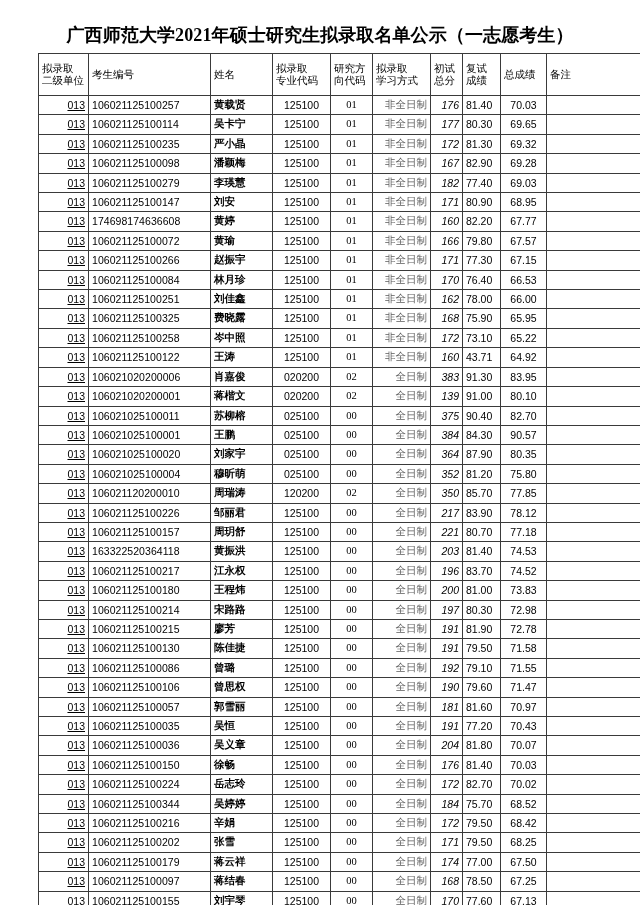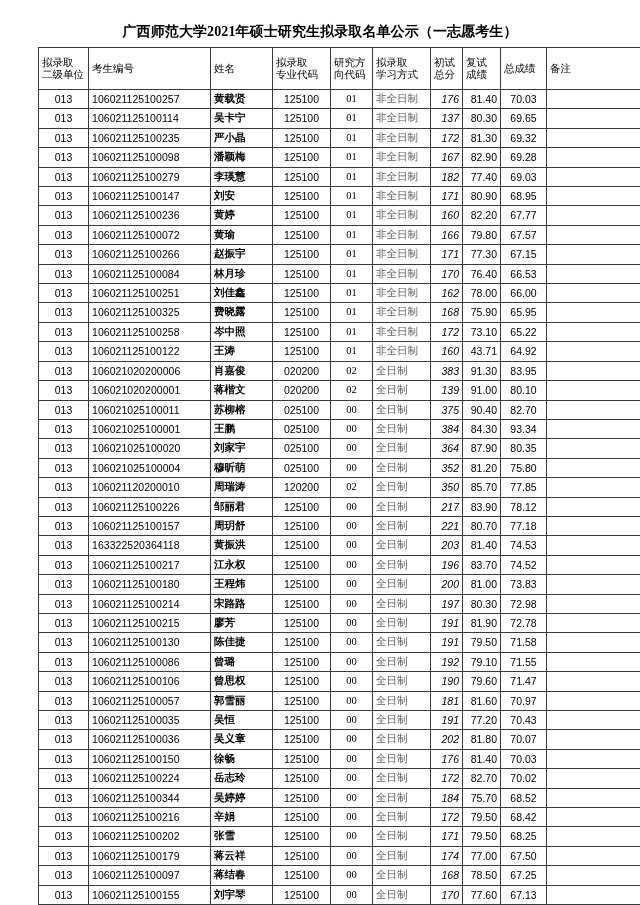--- a/index.html
+++ b/index.html
@@ -22,21 +22,21 @@
     box-sizing: border-box;
     padding: 0 38px;
     background: #ffffff;
   }
   .doc-title {
     margin: 0;
     padding-top: 23px;
     padding-bottom: 6px;
     text-align: center;
     font-family: "Liberation Serif", "DejaVu Serif", serif;
-    font-size: 14px;
+    font-size: 18px;
     font-weight: bold;
     letter-spacing: 0.1px;
     color: #000000;
     white-space: nowrap;
   }
   table.roster {
     width: 564px;
     border-collapse: collapse;
     table-layout: fixed;
     font-size: 10.5px;
@@ -74,28 +74,28 @@
   col.c-name   { width: 62px; }
   col.c-major  { width: 58px; }
   col.c-dir    { width: 42px; }
   col.c-mode   { width: 58px; }
   col.c-first  { width: 32px; }
   col.c-second { width: 38px; }
   col.c-total  { width: 46px; }
   col.c-note   { width: 96px; }
 
   
-  .col-unit    { text-align: center; }
+  .col-unit    { text-align: right; text-decoration: underline; }
   .col-exam    { text-align: left; letter-spacing: 0.05px; }
   .col-name    { text-align: left; font-family: "Liberation Serif", "DejaVu Serif", serif; font-weight: bold; font-size: 11px; }
   .col-major   { text-align: center; }
   .col-dir     { text-align: center; font-family: Liberation Serif, serif; }
-  .col-mode    { text-align: left; font-family: "Liberation Serif", "DejaVu Serif", serif; color: #5d5d5d; }
+  .col-mode    { text-align: right; font-family: "Liberation Serif", "DejaVu Serif", serif; color: #5d5d5d; }
   .col-first   { text-align: right; padding-right: 3px; font-style: italic; }
-  .col-second  { text-align: right; padding-right: 4px; }
+  .col-second  { text-align: left; padding-right: 4px; }
   .col-total   { text-align: center; }
   .col-note    { text-align: left; }
 </style>
 </head>
 <body>
 
 <div class="page">
 
   <h1 class="doc-title">广西师范大学2021年硕士研究生拟录取名单公示（一志愿考生）</h1>
 
@@ -139,21 +139,21 @@
           <td class="col-total">70.03</td>
           <td class="col-note"></td>
         </tr>
         <tr>
           <td class="col-unit">013</td>
           <td class="col-exam">106021125100114</td>
           <td class="col-name">吴卡宁</td>
           <td class="col-major">125100</td>
           <td class="col-dir">01</td>
           <td class="col-mode">非全日制</td>
-          <td class="col-first">137</td>
+          <td class="col-first">177</td>
           <td class="col-second">80.30</td>
           <td class="col-total">69.65</td>
           <td class="col-note"></td>
         </tr>
         <tr>
           <td class="col-unit">013</td>
           <td class="col-exam">106021125100235</td>
           <td class="col-name">严小晶</td>
           <td class="col-major">125100</td>
           <td class="col-dir">01</td>
@@ -194,21 +194,21 @@
           <td class="col-major">125100</td>
           <td class="col-dir">01</td>
           <td class="col-mode">非全日制</td>
           <td class="col-first">171</td>
           <td class="col-second">80.90</td>
           <td class="col-total">68.95</td>
           <td class="col-note"></td>
         </tr>
         <tr>
           <td class="col-unit">013</td>
-          <td class="col-exam">106021125100236</td>
+          <td class="col-exam">174698174636608</td>
           <td class="col-name">黄婷</td>
           <td class="col-major">125100</td>
           <td class="col-dir">01</td>
           <td class="col-mode">非全日制</td>
           <td class="col-first">160</td>
           <td class="col-second">82.20</td>
           <td class="col-total">67.77</td>
           <td class="col-note"></td>
         </tr>
         <tr>
@@ -333,21 +333,21 @@
         </tr>
         <tr>
           <td class="col-unit">013</td>
           <td class="col-exam">106021025100001</td>
           <td class="col-name">王鹏</td>
           <td class="col-major">025100</td>
           <td class="col-dir">00</td>
           <td class="col-mode">全日制</td>
           <td class="col-first">384</td>
           <td class="col-second">84.30</td>
-          <td class="col-total">93.34</td>
+          <td class="col-total">90.57</td>
           <td class="col-note"></td>
         </tr>
         <tr>
           <td class="col-unit">013</td>
           <td class="col-exam">106021025100020</td>
           <td class="col-name">刘家宇</td>
           <td class="col-major">025100</td>
           <td class="col-dir">00</td>
           <td class="col-mode">全日制</td>
           <td class="col-first">364</td>
@@ -523,21 +523,21 @@
           <td class="col-total">70.43</td>
           <td class="col-note"></td>
         </tr>
         <tr>
           <td class="col-unit">013</td>
           <td class="col-exam">106021125100036</td>
           <td class="col-name">吴义章</td>
           <td class="col-major">125100</td>
           <td class="col-dir">00</td>
           <td class="col-mode">全日制</td>
-          <td class="col-first">202</td>
+          <td class="col-first">204</td>
           <td class="col-second">81.80</td>
           <td class="col-total">70.07</td>
           <td class="col-note"></td>
         </tr>
         <tr>
           <td class="col-unit">013</td>
           <td class="col-exam">106021125100150</td>
           <td class="col-name">徐畅</td>
           <td class="col-major">125100</td>
           <td class="col-dir">00</td>

